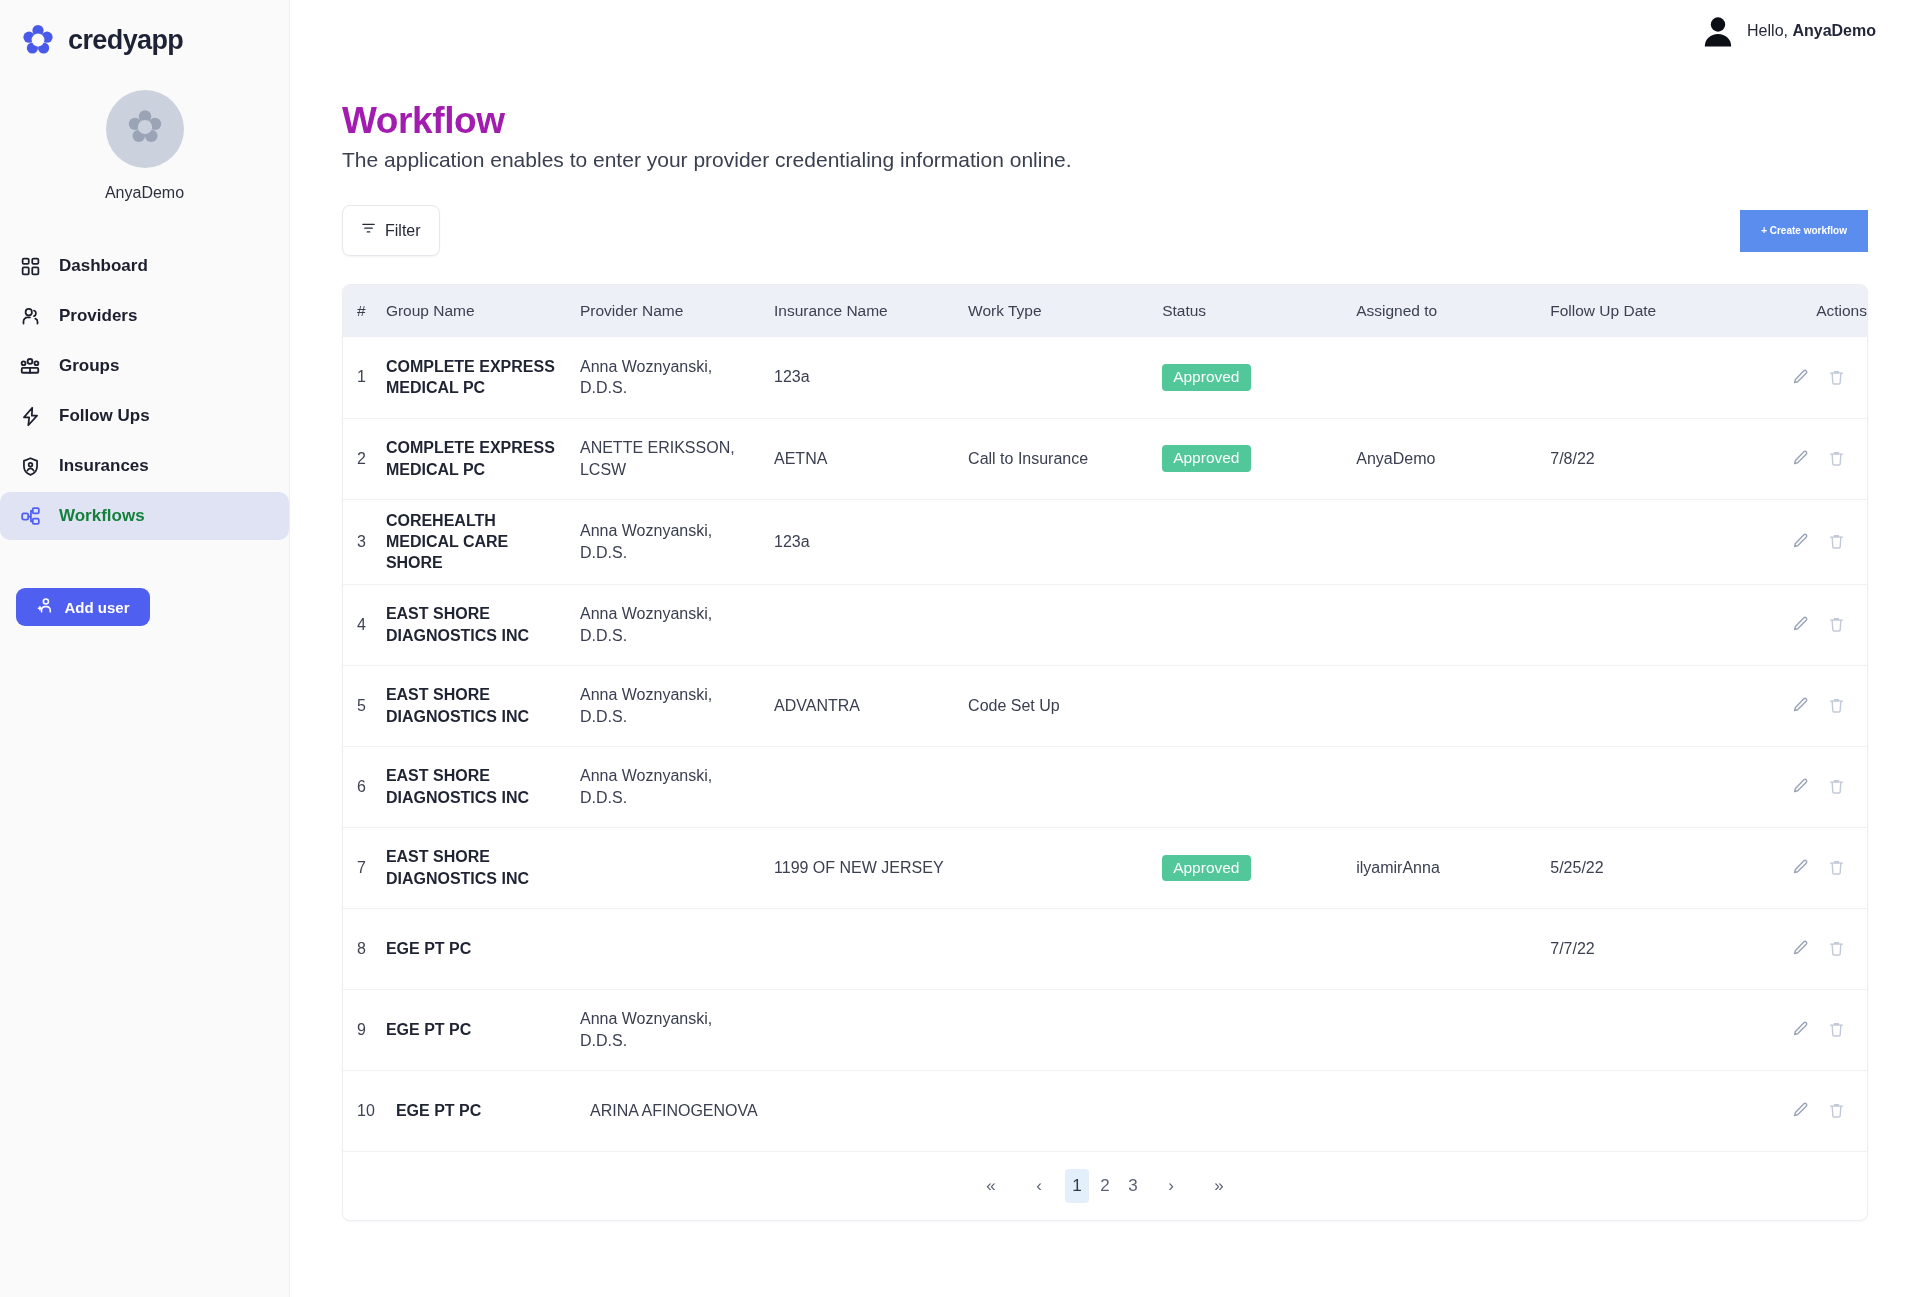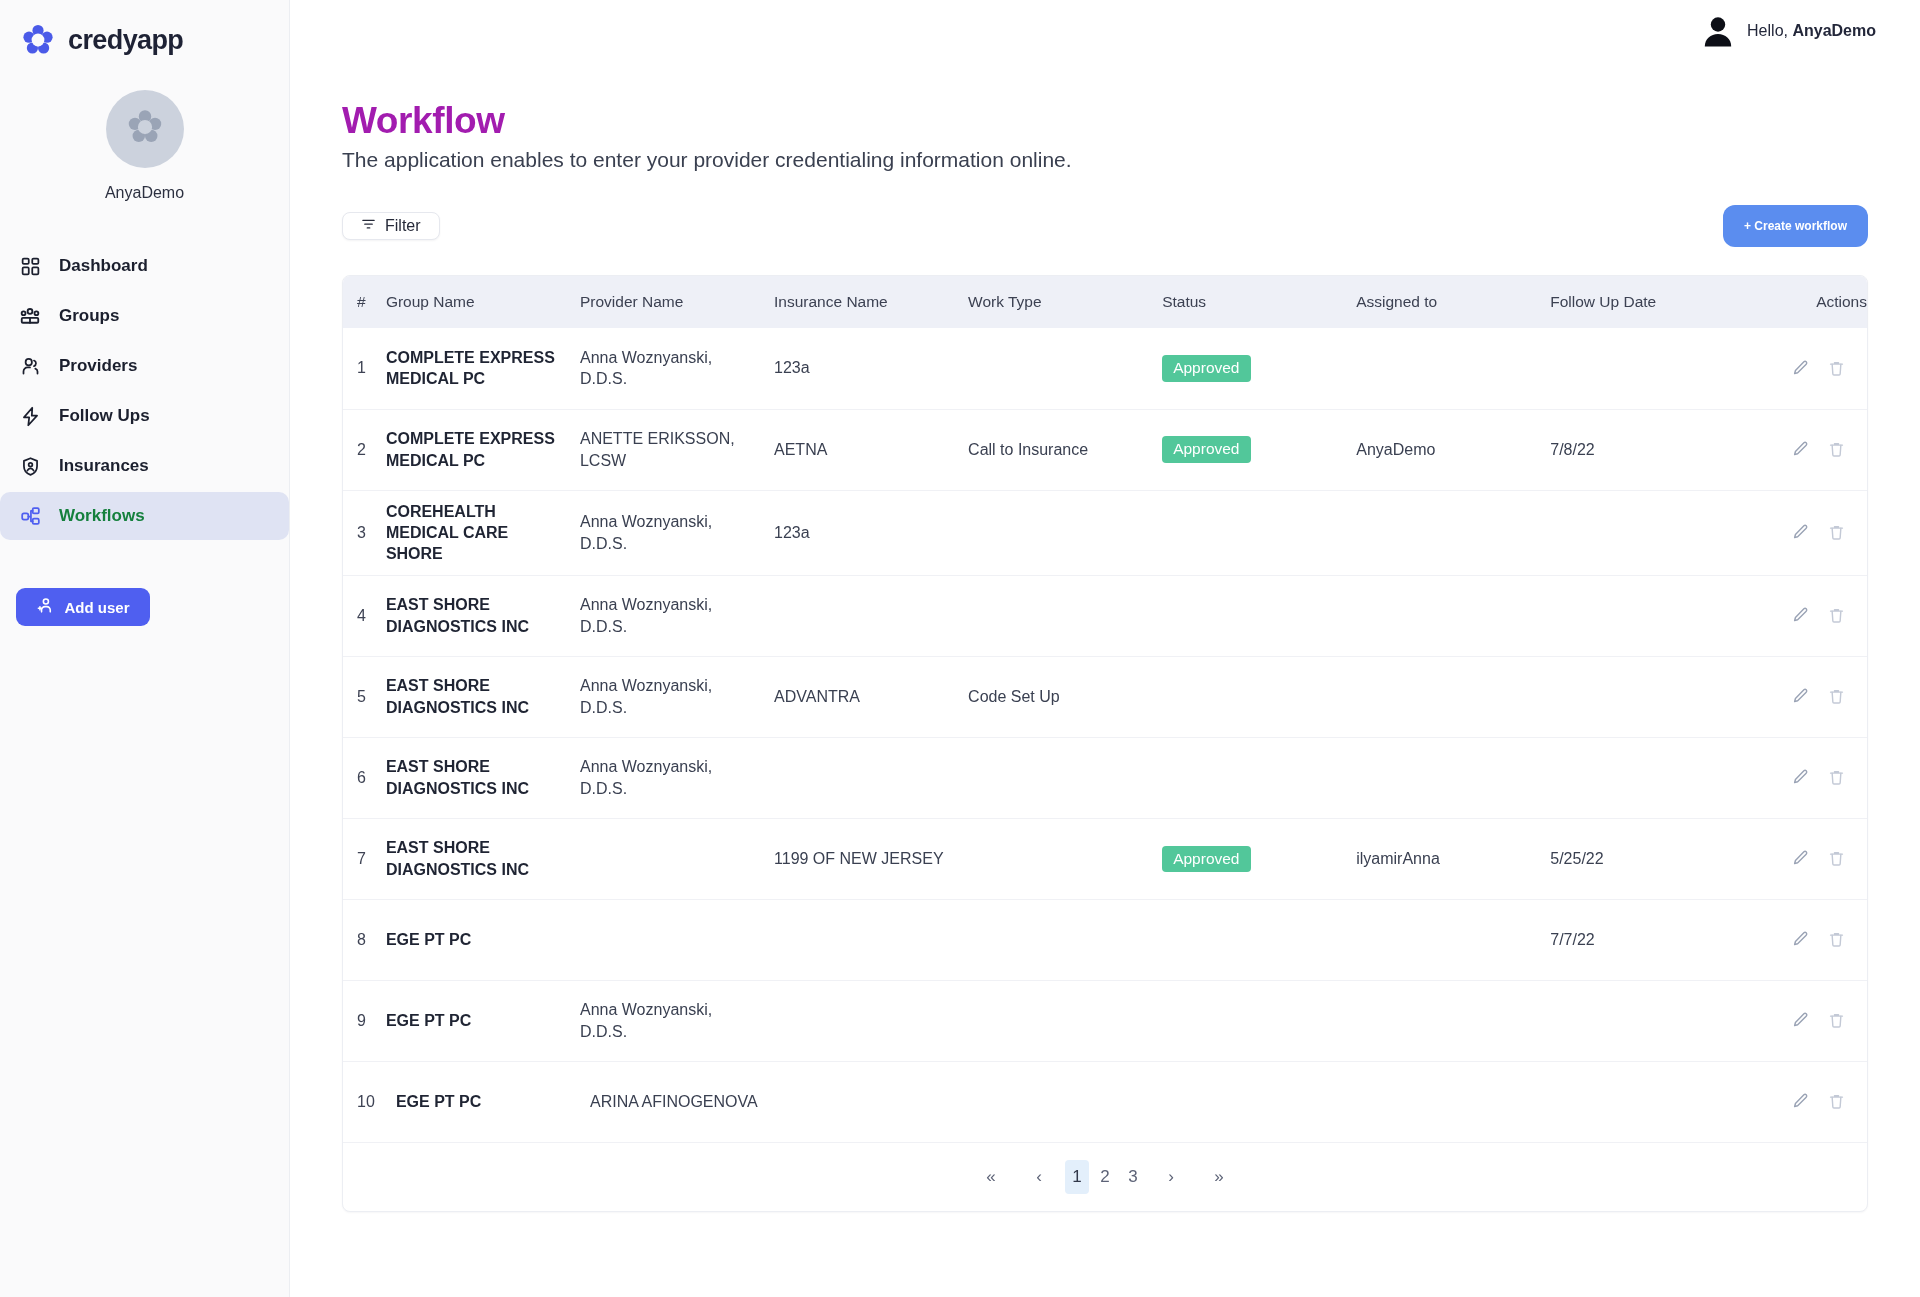--- a/index.html
+++ b/index.html
@@ -142,42 +142,42 @@
     color: #3a4050;
   }
 
   .action-bar {
     margin-top: 33px;
     display: flex;
     align-items: center;
     justify-content: space-between;
   }
   .filter-btn {
-    height: 28px;
+    height: 51px;
     padding: 12px 18px;
     background: #ffffff;
     border: 1px solid #e6e8ee;
     border-radius: 8px;
     display: flex;
     align-items: center;
     gap: 9px;
     font-size: 16px;
     color: #252938;
     font-family: "Liberation Sans", sans-serif;
     cursor: pointer;
     box-shadow: 0 1px 2px rgba(20,24,40,.05);
   }
   .create-btn {
     height: 42px;
     padding: 0 21px;
     background: #5b8def;
     border: none;
-    border-radius: 12px;
+    border-radius: 0;
     color: #ffffff;
-    font-size: 12px;
+    font-size: 10px;
     font-weight: 700;
     font-family: "Liberation Sans", sans-serif;
     cursor: pointer;
   }
 
   
   .table-card {
     margin-top: 28px;
     border: 1px solid #eceef3;
     border-radius: 8px;
@@ -319,41 +319,41 @@
             <rect x="14" y="3" width="7" height="6" rx="1.4"></rect>
             <rect x="3" y="13" width="7" height="8" rx="1.4"></rect>
             <rect x="14" y="13" width="7" height="8" rx="1.4"></rect>
           </svg>
         </span>
         <span>Dashboard</span>
       </div>
 
       <div class="nav-item">
         <span class="nav-ico">
+          <svg width="21" height="21" viewBox="0 0 24 24" fill="none" stroke="#1b1f2e" stroke-width="2" stroke-linecap="round" stroke-linejoin="round">
+            <circle cx="10" cy="7" r="3.6"></circle>
+            <path d="M4 20v-2.4A4.6 4.6 0 0 1 8.6 13h2.8"></path>
+            <path d="M16 5.2a3.4 3.4 0 0 1 0 6.4"></path>
+            <path d="M17.5 14.4c1.6.6 2.5 1.9 2.5 3.4V20"></path>
+          </svg>
+        </span>
+        <span>Providers</span>
+      </div>
+
+      <div class="nav-item">
+        <span class="nav-ico">
           <svg width="22" height="22" viewBox="0 0 24 24" fill="none" stroke="#1b1f2e" stroke-width="2" stroke-linecap="round" stroke-linejoin="round">
             <circle cx="12" cy="7" r="2.6"></circle>
             <circle cx="5" cy="9" r="2.1"></circle>
             <circle cx="19" cy="9" r="2.1"></circle>
             <rect x="3" y="14" width="18" height="5.4" rx="1.2"></rect>
             <path d="M12 14v5.4"></path>
           </svg>
         </span>
         <span>Groups</span>
-      </div>
-
-      <div class="nav-item">
-        <span class="nav-ico">
-          <svg width="21" height="21" viewBox="0 0 24 24" fill="none" stroke="#1b1f2e" stroke-width="2" stroke-linecap="round" stroke-linejoin="round">
-            <circle cx="10" cy="7" r="3.6"></circle>
-            <path d="M4 20v-2.4A4.6 4.6 0 0 1 8.6 13h2.8"></path>
-            <path d="M16 5.2a3.4 3.4 0 0 1 0 6.4"></path>
-            <path d="M17.5 14.4c1.6.6 2.5 1.9 2.5 3.4V20"></path>
-          </svg>
-        </span>
-        <span>Providers</span>
       </div>
 
       <div class="nav-item">
         <span class="nav-ico">
           <svg width="21" height="21" viewBox="0 0 24 24" fill="none" stroke="#1b1f2e" stroke-width="2" stroke-linecap="round" stroke-linejoin="round">
             <path d="M14 2 4.5 13h6L9.5 22 19.5 11h-6L14 2z"></path>
           </svg>
         </span>
         <span>Follow Ups</span>
       </div>

